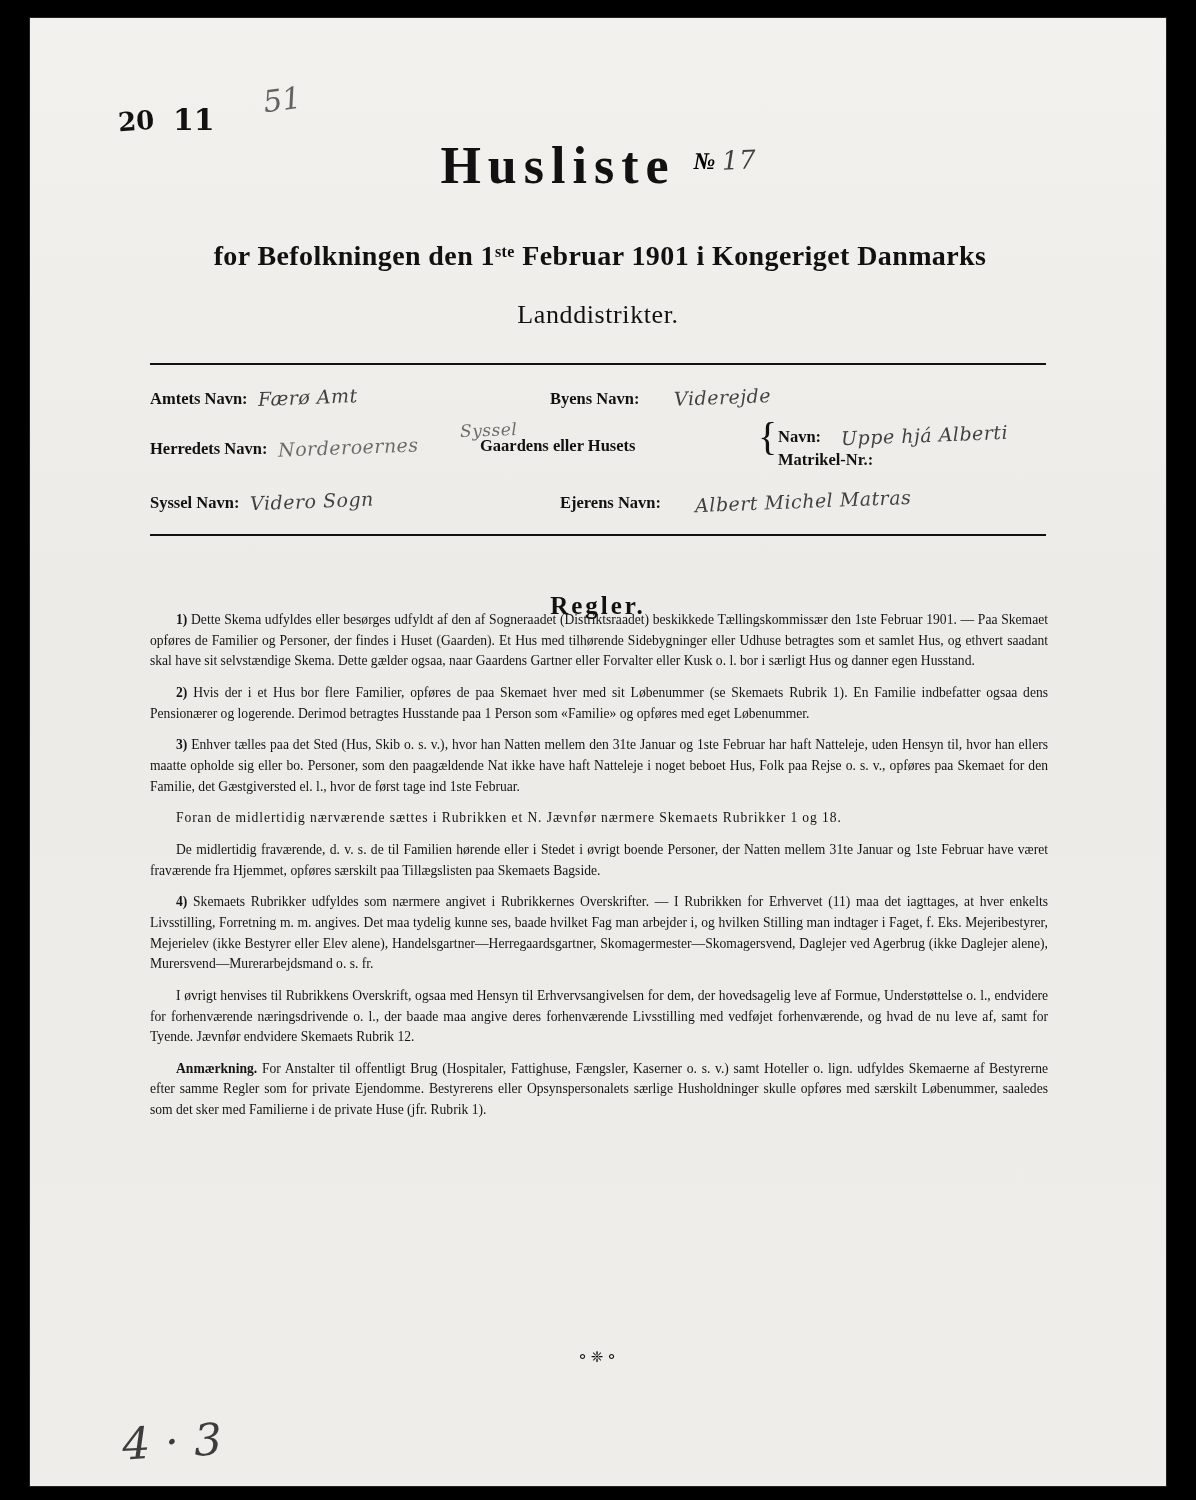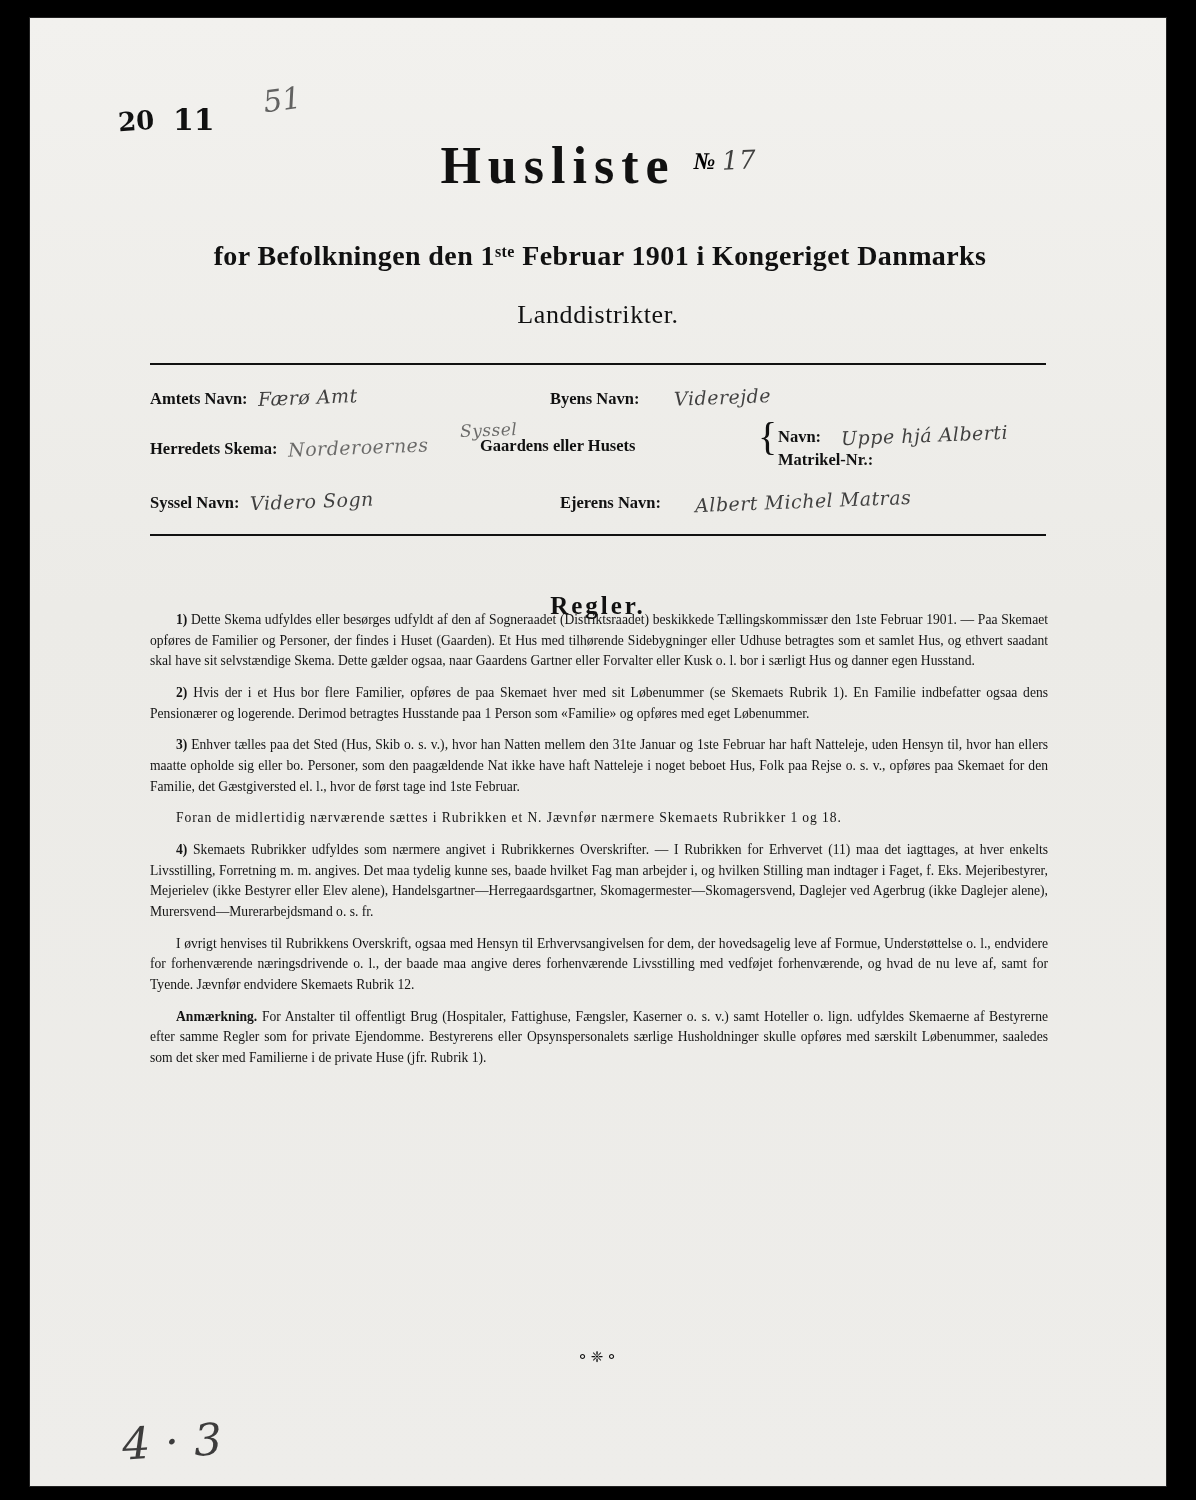--- a/index.html
+++ b/index.html
@@ -230,21 +230,21 @@
           <span class="lbl">Amtets Navn:</span>
           <span class="val hand">Færø Amt</span>
         </div>
 
         <div class="fld" style="left:400px; top:6px;">
           <span class="lbl">Byens Navn:</span>
           <span class="val hand" style="margin-left:30px;">Viderejde</span>
         </div>
 
         <div class="fld" style="left:0; top:56px;">
-          <span class="lbl">Herredets Skema:</span>
+          <span class="lbl">Herredets Navn:</span>
           <span class="val hand light">Norderoernes</span>
         </div>
         <span class="hand light" style="position:absolute; left:310px; top:40px; font-size:17px;">Syssel</span>
 
         <div class="fld" style="left:330px; top:56px;">
           <span class="lbl">Gaardens eller Husets</span>
         </div>
 
         <span class="brace" style="left:608px; top:44px;">{</span>
 
@@ -270,20 +270,21 @@
 
       <div class="rule rule-bottom"></div>
 
       <div class="regler-head">Regler.</div>
 
       <div class="rules">
         <p><b>1)</b> <span>Dette Skema udfyldes eller besørges udfyldt af den af Sogneraadet (Distriktsraadet) beskikkede Tællingskommissær den 1ste Februar 1901. — Paa Skemaet opføres de Familier og Personer, der findes i Huset (Gaarden). Et Hus med tilhørende Sidebygninger eller Udhuse betragtes som et samlet Hus, og ethvert saadant skal have sit selvstændige Skema. Dette gælder ogsaa, naar Gaardens Gartner eller Forvalter eller Kusk o. l. bor i særligt Hus og danner egen Husstand.</span></p>
         <p><b>2)</b> <span>Hvis der i et Hus bor flere Familier, opføres de paa Skemaet hver med sit Løbenummer (se Skemaets Rubrik 1). En Familie indbefatter ogsaa dens Pensionærer og logerende. Derimod betragtes Husstande paa 1 Person som «Familie» og opføres med eget Løbenummer.</span></p>
         <p><b>3)</b> <span>Enhver tælles paa det Sted (Hus, Skib o. s. v.), hvor han Natten mellem den 31te Januar og 1ste Februar har haft Natteleje, uden Hensyn til, hvor han ellers maatte opholde sig eller bo. Personer, som den paagældende Nat ikke have haft Natteleje i noget beboet Hus, Folk paa Rejse o. s. v., opføres paa Skemaet for den Familie, det Gæstgiversted el. l., hvor de først tage ind 1ste Februar.</span></p>
         <p class="spaced"><span>Foran de midlertidig nærværende sættes i Rubrikken et N. Jævnfør nærmere Skemaets Rubrikker 1 og 18.</span></p>
+        <p><span>De midlertidig fraværende, d. v. s. de til Familien hørende eller i Stedet i øvrigt boende Personer, der Natten mellem 31te Januar og 1ste Februar have været fraværende fra Hjemmet, opføres særskilt paa Tillægslisten paa Skemaets Bagside.</span></p>
         <p><b>4)</b> <span>Skemaets Rubrikker udfyldes som nærmere angivet i Rubrikkernes Overskrifter. — I Rubrikken for Erhvervet (11) maa det iagttages, at hver enkelts Livsstilling, Forretning m. m. angives. Det maa tydelig kunne ses, baade hvilket Fag man arbejder i, og hvilken Stilling man indtager i Faget, f. Eks. Mejeribestyrer, Mejerielev (ikke Bestyrer eller Elev alene), Handelsgartner—Herregaardsgartner, Skomagermester—Skomagersvend, Daglejer ved Agerbrug (ikke Daglejer alene), Murersvend—Murerarbejdsmand o. s. fr.</span></p>
         <p><span>I øvrigt henvises til Rubrikkens Overskrift, ogsaa med Hensyn til Erhvervsangivelsen for dem, der hovedsagelig leve af Formue, Understøttelse o. l., endvidere for forhenværende næringsdrivende o. l., der baade maa angive deres forhenværende Livsstilling med vedføjet forhenværende, og hvad de nu leve af, samt for Tyende. Jævnfør endvidere Skemaets Rubrik 12.</span></p>
         <p><b>Anmærkning.</b> <span>For Anstalter til offentligt Brug (Hospitaler, Fattighuse, Fængsler, Kaserner o. s. v.) samt Hoteller o. lign. udfyldes Skemaerne af Bestyrerne efter samme Regler som for private Ejendomme. Bestyrerens eller Opsynspersonalets særlige Husholdninger skulle opføres med særskilt Løbenummer, saaledes som det sker med Familierne i de private Huse (jfr. Rubrik 1).</span></p>
       </div>
 
       <div class="ornament">⚬❈⚬</div>
 
       <div class="bottom-mark hand">4 · 3</div>
 
     </div>

